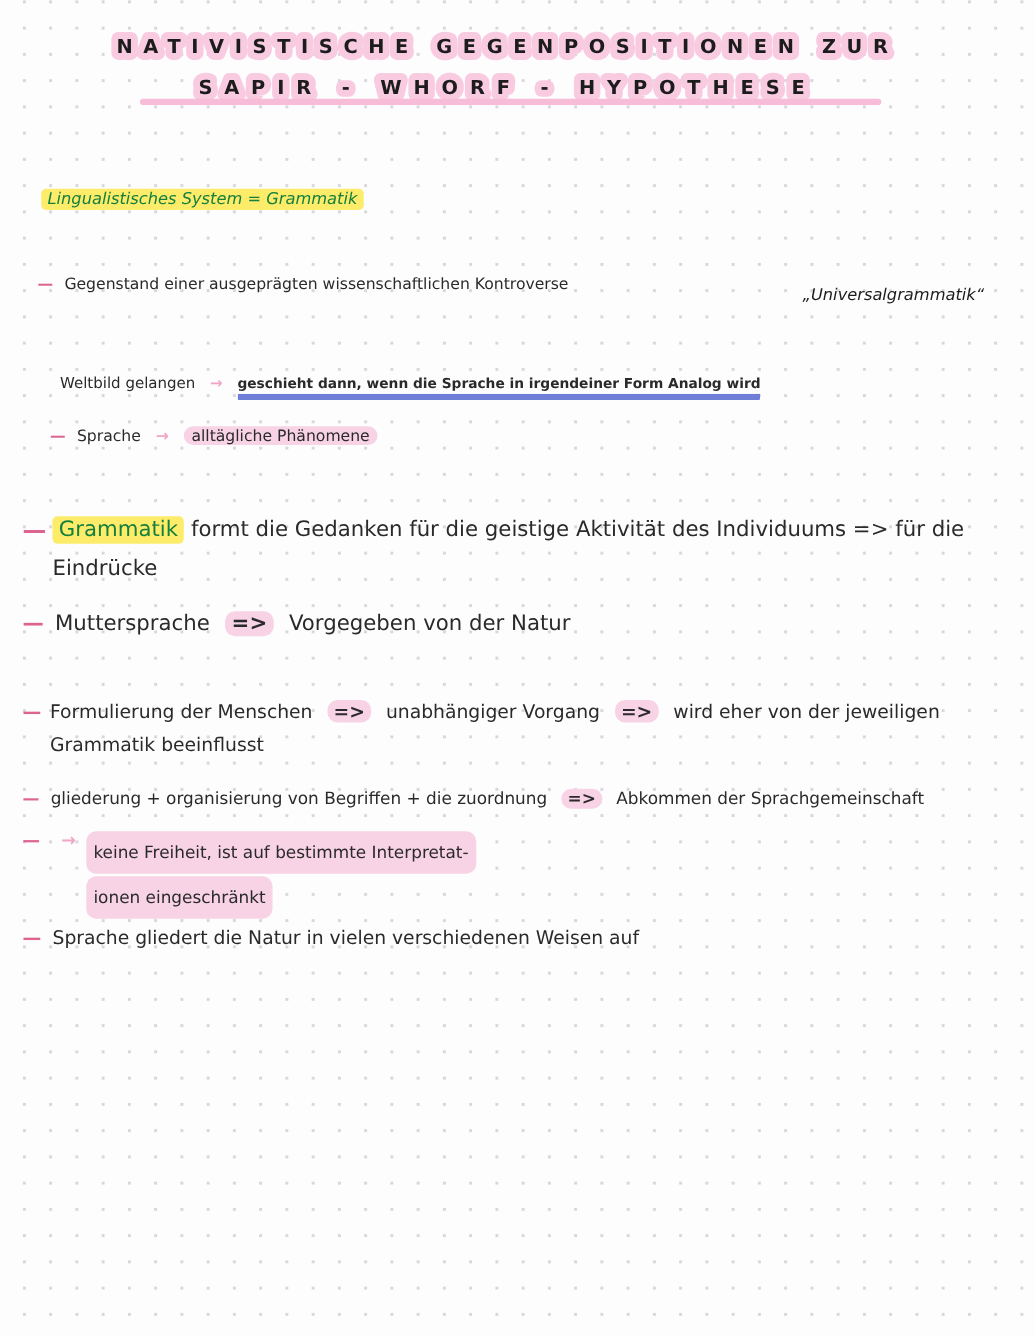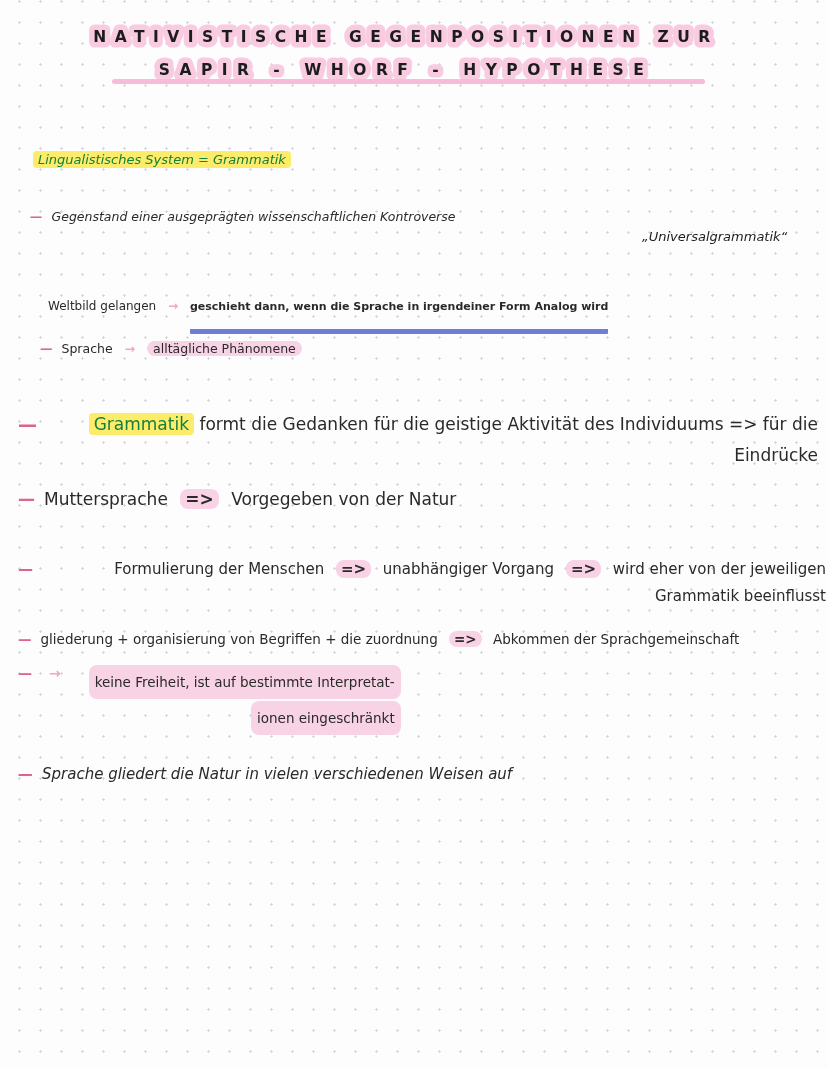--- a/index.html
+++ b/index.html
@@ -5,55 +5,54 @@
   * { margin:0; padding:0; box-sizing:border-box; }
   body { background:#e9e9ec; font-family:"DejaVu Sans", sans-serif; }
   .sheet {
     position:relative; width:828px; height:1069px; margin:0 auto;
     background-color:#fdfdfe;
     background-image: radial-gradient(circle, #d7d7dc 1.15px, rgba(0,0,0,0) 1.3px);
     background-size: 21px 21px;
     background-position: 9px 12px;
     overflow:hidden;
     color:#2a2a2a;
-    text-align:right;
   }
   .line { position:absolute; white-space:nowrap; color:#2a2a2a; }
   .wrapline { position:absolute; white-space:normal; color:#2a2a2a; }
   .dash { color:#dd6390; font-weight:bold; margin-right:9px; }
   .hang { position:absolute; left:0; top:0; }
   .arrow-pink { color:#f2a6c6; font-weight:bold; margin:0 8px; }
   .hl-yellow { background:#fdeb6a; color:#15803d; padding:1px 5px; border-radius:4px; }
   .hl-pink { background:#f8d2e5; padding:0 6px; border-radius:8px; }
   .pill-arrow { background:#f8d2e5; padding:0 5px; border-radius:8px; font-weight:bold; margin:0 7px; }
   .red-ink { color:#c13a2a; }
-  .blue-underline { display:inline-block; border-bottom:5px solid #6f7ed6; padding-bottom:16px;
+  .blue-underline { display:inline-block; border-bottom:5px solid #6f7ed6; padding-bottom:2px;
                     font-size:11px; font-weight:600; border-radius:1px; }
 
   
   .title-svg { position:absolute; left:0; top:6px; }
   .title-underline { position:absolute; left:112px; top:79px; width:593px; height:5px;
                      background:#f6bcd8; border-radius:3px; }
 
   
   .heading        { left:33px;  top:152px; font-size:13px; font-style:italic; }
   .side-note      { left:642px; top:189px; font-size:13px; font-style:italic; color:#1d1d1d;margin-top:40px; }
-  .b1             { left:30px;  top:209px; font-size:12.5px;font-style:italic; }
+  .b1             { left:30px;  top:219px; font-size:12.5px; }
   .b2l1           { left:24px;  top:274px; font-size:11.5px; }
   .b2l2           { left:48px;  top:299px; font-size:12px; }
   .b3             { left:40px;  top:341px; font-size:12.5px; }
   .b4             { left:18px;  top:409px; width:800px; font-size:17px; line-height:31px; padding-left:24px; }
   .b4 .hang       { font-size:19px; }
   .b5             { left:18px;  top:489px; font-size:17px; }
   .b6             { left:18px;  top:556px; width:808px; font-size:15px; line-height:27px; padding-left:22px; }
   .b7             { left:18px;  top:631px; font-size:13.5px; }
   .b8             { left:18px;  top:665px; font-size:14px; display:flex; align-items:flex-start; }
   .b8-right       { display:inline-block; width:332px; white-space:normal; font-size:13.5px; line-height:34px; }
   .b8-right .hl-pink { display:inline-block; margin-bottom:2px; }
-  .b9             { left:18px;  top:765px; font-size:15px;font-style:italic; }
+  .b9             { left:18px;  top:741px; font-size:15px; }
 </style>
 </head>
 <body>
 
 <div class="sheet">
 
   <svg class="title-svg" width="828" height="78">
     <text x="406" y="36" text-anchor="middle" font-family="DejaVu Sans, sans-serif" font-size="15.5" font-weight="bold" letter-spacing="8.5" fill="#1c1c1c" stroke="#f9cbe1" stroke-width="11" stroke-linejoin="round" paint-order="stroke">NATIVISTISCHE GEGENPOSITIONEN ZUR</text>
     <text x="406" y="69" text-anchor="middle" font-family="DejaVu Sans, sans-serif" font-size="15.5" font-weight="bold" letter-spacing="9.5" fill="#1c1c1c" stroke="#f9cbe1" stroke-width="11" stroke-linejoin="round" paint-order="stroke">SAPIR - WHORF - HYPOTHESE</text>
   </svg>

